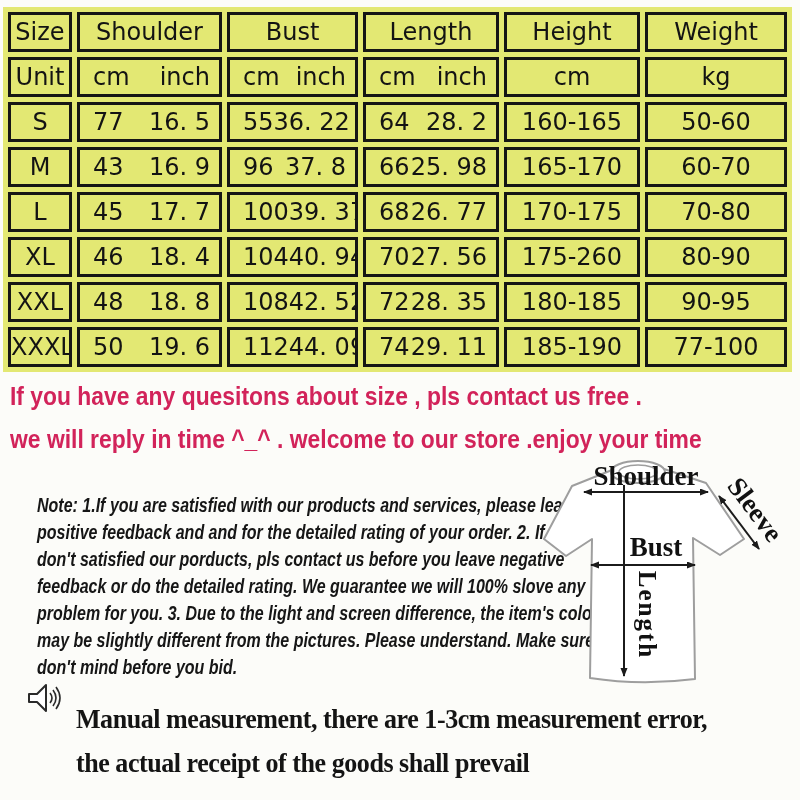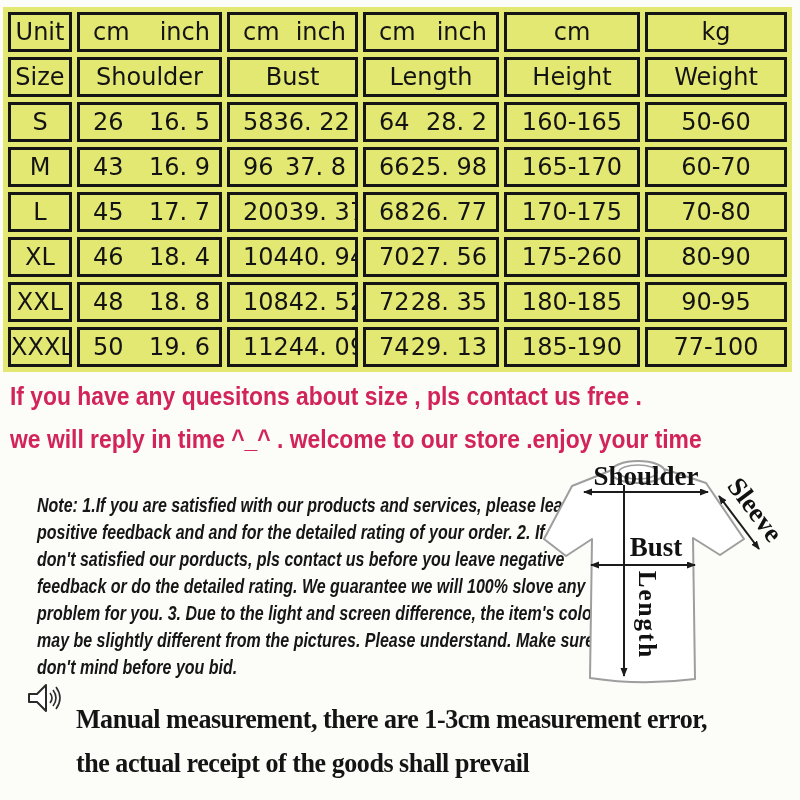--- a/index.html
+++ b/index.html
@@ -68,20 +68,28 @@
   <table class="size-table">
     <colgroup>
       <col style="width:64px">
         <col style="width:145px">
         <col style="width:131px">
       <col style="width:136px">
         <col style="width:136px">
         <col style="width:142px">
     </colgroup>
     <thead>
+      <tr>
+        <td class="c">Size</td>
+        <td class="c">Shoulder</td>
+        <td class="c">Bust</td>
+        <td class="c">Length</td>
+        <td class="c">Height</td>
+        <td class="c">Weight</td>
+      </tr>
       <tr>
         <td class="c">Unit</td>
         <td>
           <div class="pair">
             <span>cm</span>
             <span>inch</span>
           </div>
         </td>
         <td>
           <div class="pair">
@@ -91,42 +99,34 @@
         </td>
         <td>
           <div class="pair">
             <span>cm</span>
             <span>inch</span>
           </div>
         </td>
         <td class="c">cm</td>
         <td class="c">kg</td>
       </tr>
-      <tr>
-        <td class="c">Size</td>
-        <td class="c">Shoulder</td>
-        <td class="c">Bust</td>
-        <td class="c">Length</td>
-        <td class="c">Height</td>
-        <td class="c">Weight</td>
-      </tr>
     </thead>
     <tbody>
 
         <tr>
           <td class="c">S</td>
           <td>
             <div class="pair">
-              <span>26</span>
+              <span>77</span>
               <span>16. 5</span>
             </div>
           </td>
           <td>
             <div class="pair">
-              <span>58</span>
+              <span>55</span>
               <span>36. 22</span>
             </div>
           </td>
           <td>
             <div class="pair">
               <span>64</span>
               <span>28. 2</span>
             </div>
           </td>
           <td class="c">160-165</td>
@@ -160,21 +160,21 @@
         <tr>
           <td class="c">L</td>
           <td>
             <div class="pair">
               <span>45</span>
               <span>17. 7</span>
             </div>
           </td>
           <td>
             <div class="pair">
-              <span>200</span>
+              <span>100</span>
               <span>39. 37</span>
             </div>
           </td>
           <td>
             <div class="pair">
               <span>68</span>
               <span>26. 77</span>
             </div>
           </td>
           <td class="c">170-175</td>
@@ -239,21 +239,21 @@
           </td>
           <td>
             <div class="pair">
               <span>112</span>
               <span>44. 09</span>
             </div>
           </td>
           <td>
             <div class="pair">
               <span>74</span>
-              <span>29. 13</span>
+              <span>29. 11</span>
             </div>
           </td>
           <td class="c">185-190</td>
           <td class="c">77-100</td>
         </tr>
       </tbody>
   </table>
 
   <div class="contact contact1">If you have any quesitons about size , pls contact us free .</div>
   <div class="contact contact2">we will reply in time  ^_^ . welcome to our store .enjoy your time</div>

